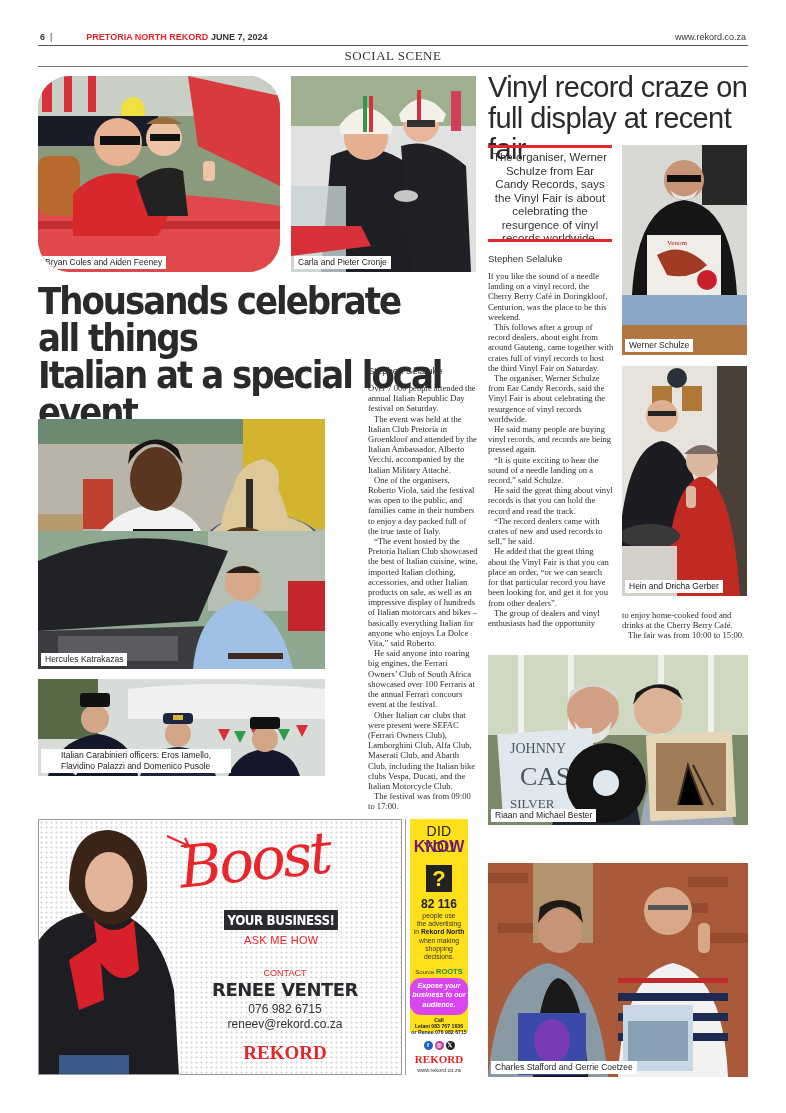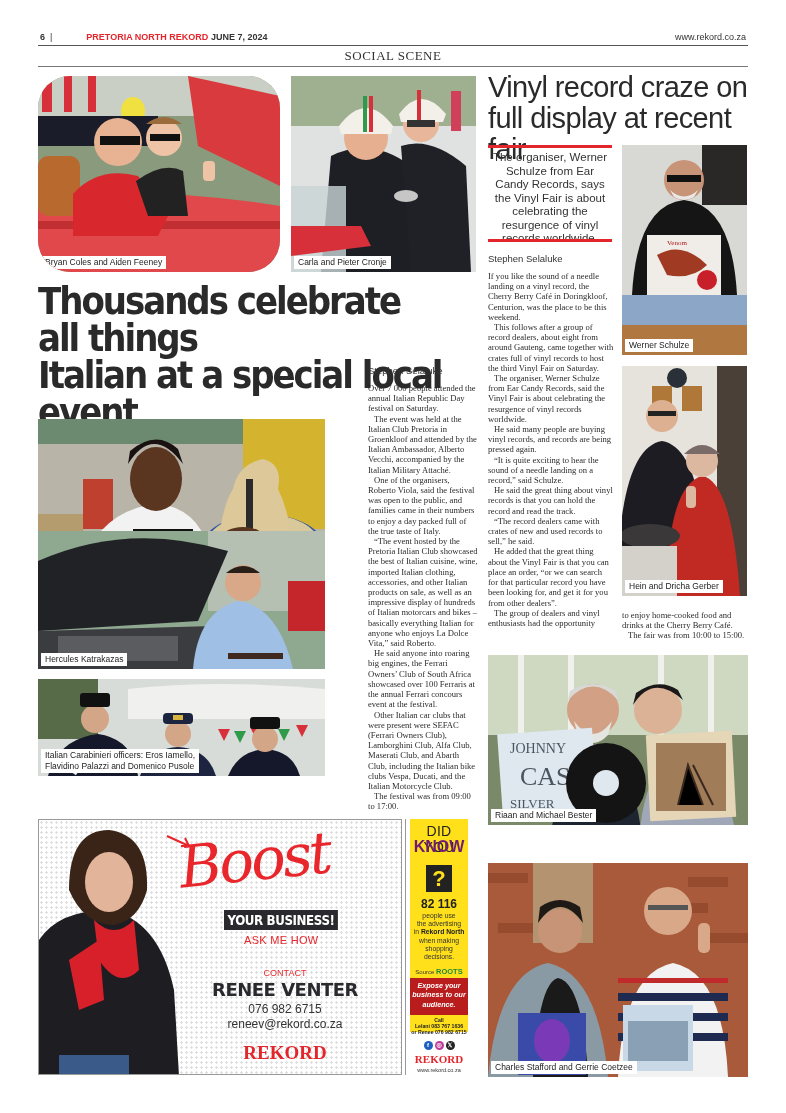--- a/index.html
+++ b/index.html
@@ -52,21 +52,21 @@
   .ad-dyk { left: 410px; top: 819px; width: 58px; height: 256px; font-family: "Liberation Sans", sans-serif; text-align: center; }
   .dyk-yellow { position: absolute; left: 0; top: 0; width: 58px; height: 213px; background: #ffe01a; }
   .dyk-t1 { position: absolute; top: 4px; width: 58px; font-size: 14px; color: #222; letter-spacing: 0.3px; }
   .dyk-t2 { position: absolute; top: 19px; width: 58px; font-size: 16px; font-weight: bold; color: #701a75; }
   .dyk-q { position: absolute; left: 16px; top: 46px; width: 26px; height: 27px; background: #222; color: #ffe01a; font-size: 22px; font-weight: bold; line-height: 27px; }
   .dyk-num { position: absolute; top: 78px; width: 58px; font-size: 12px; font-weight: bold; color: #222; }
   .dyk-small { position: absolute; top: 93px; width: 58px; font-size: 6.8px; line-height: 8.2px; color: #333; }
   .dyk-small b { color: #222; }
   .dyk-source { position: absolute; top: 148px; width: 58px; font-size: 6px; color: #333; }
   .dyk-source b { color: #1d8a3a; font-size: 7.5px; }
-  .dyk-dark { position: absolute; left: 0; top: 159px; width: 58px; height: 37px; background: #b91c1c; color: #fff; font-size: 7.2px; font-style: italic; font-weight: bold; line-height: 9.3px; padding-top: 3px; }
+  .dyk-dark { position: absolute; left: 0; top: 159px; width: 58px; height: 37px; background: #d946ef; color: #fff; font-size: 7.2px; font-style: italic; font-weight: bold; line-height: 9.3px; padding-top: 3px; border-radius: 11px; }
   .dyk-call { position: absolute; top: 198px; width: 58px; font-size: 5.2px; line-height: 6px; font-weight: bold; color: #222; }
   .dyk-social { position: absolute; top: 222px; width: 58px; display: flex; justify-content: center; gap: 2px; }
   .soc { width: 9px; height: 9px; border-radius: 50%; color: #fff; font-size: 6px; line-height: 9px; font-weight: bold; text-align: center; }
   .dyk-rekord { position: absolute; top: 234px; width: 58px; font-size: 11px; }
   .dyk-url { position: absolute; top: 248px; width: 58px; font-size: 5.5px; color: #333; }
 </style>
 </head>
 <body>
 
 <div class="abs folio">
@@ -179,21 +179,21 @@
     <rect x="42" y="14" width="30" height="14" rx="3" fill="#111"></rect>
     <path d="M102 97 Q110 70 140 68 Q170 70 178 97Z" fill="#1d2440"></path>
     <circle cx="140" cy="55" r="13" fill="#d4a688"></circle>
     <rect x="125" y="34" width="30" height="11" rx="4" fill="#1d2440"></rect>
       <rect x="135" y="36" width="10" height="5" fill="#d8b440"></rect>
     <path d="M190 97 Q200 72 227 70 Q255 72 262 97Z" fill="#15182a"></path>
     <circle cx="227" cy="60" r="13" fill="#d4a688"></circle>
     <rect x="212" y="38" width="30" height="12" rx="3" fill="#111"></rect>
     <rect x="40" y="78" width="4" height="19" fill="#e8e8e8" transform="rotate(35 42 87)"></rect>
   </svg>
-  <div class="caption" style="padding:1px 4px;">
+  <div class="caption" style="padding:1px 20px;">
     <div>Italian Carabinieri officers: Eros Iamello,</div>
     <div>Flavidino Palazzi and Domenico Pusole</div>
   </div>
 </div>
 
 <div class="abs byline" style="left:368px;top:365px;">Stephen Selaluke</div>
 <div class="abs body-text" style="left:368px;top:383px;width:110px;">
   <p class="first">Over 7 000 people attended the annual Italian Republic Day festival on Saturday.</p>
   <p>The event was held at the Italian Club Pretoria in Groenkloof and attended by the Italian Ambassador, Alberto Vecchi, accompanied by the Italian Military Attaché.</p>
   <p>One of the organisers, Roberto Viola, said the festival was open to the public, and families came in their numbers to enjoy a day packed full of the true taste of Italy.</p>

